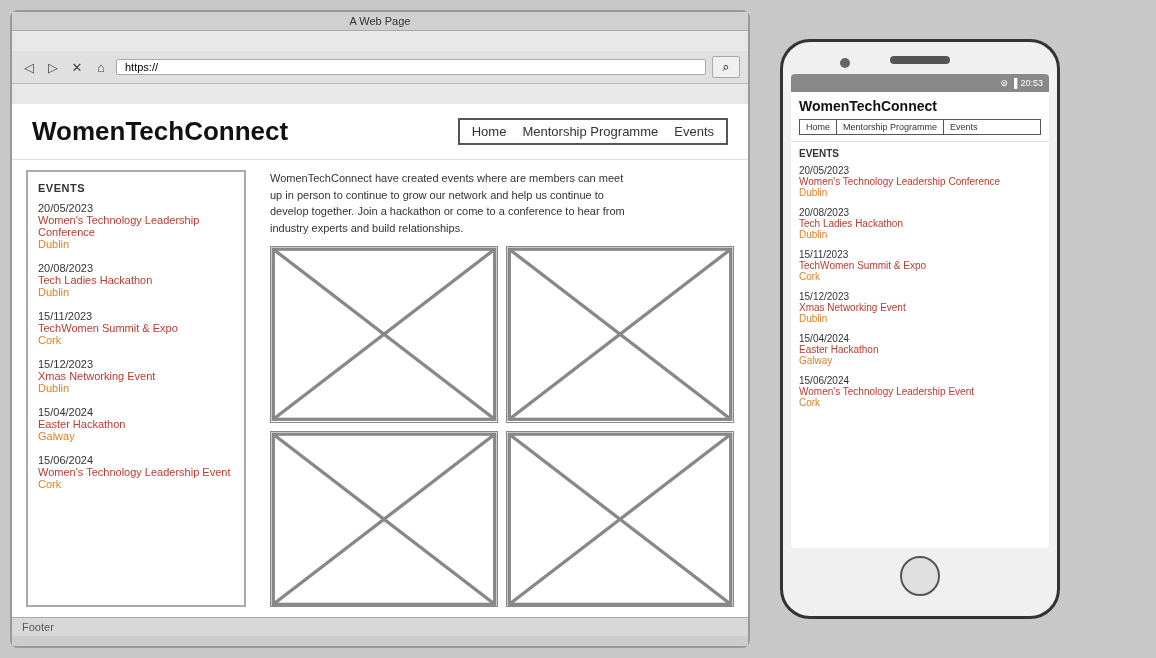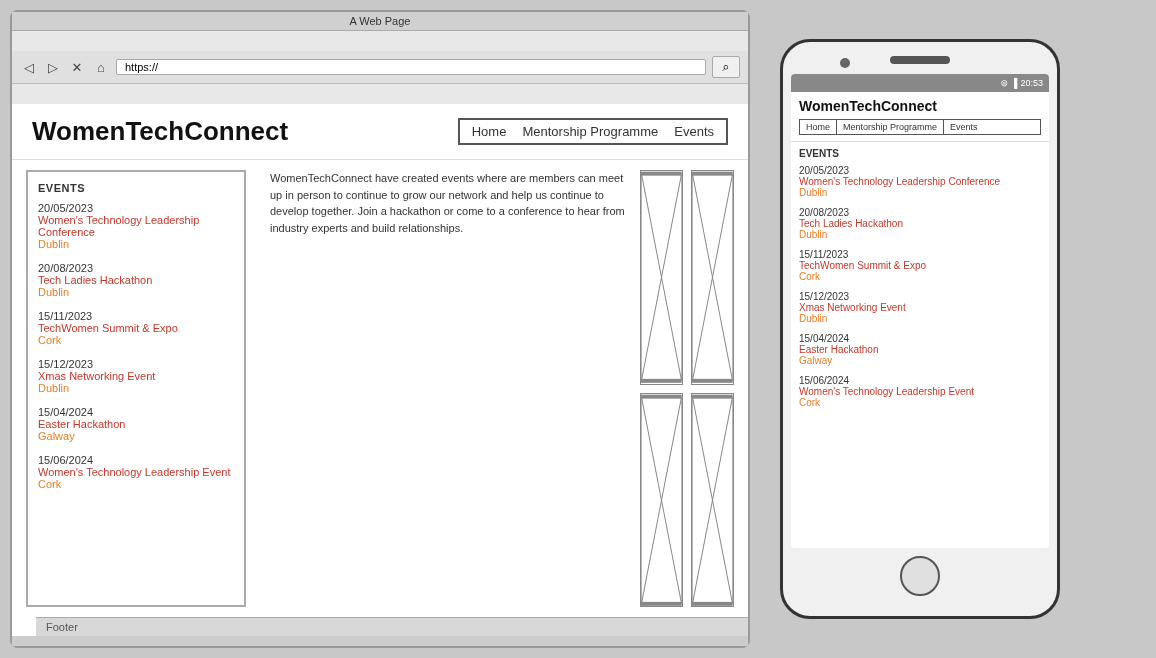--- a/index.html
+++ b/index.html
@@ -159,21 +159,21 @@
       font-size: 11px;
       color: #e67e22;
       display: block;
     }
 
     
     .main-content {
       flex: 1;
       padding: 10px 14px;
       display: flex;
-      flex-direction: row;
+      flex-direction: column;
       gap: 10px;
     }
 
     .intro-text {
       font-size: 11px;
       color: #333;
       line-height: 1.5;
       max-width: 360px;
     }
 
@@ -199,21 +199,20 @@
       top: 0; left: 0;
     }
 
     
     .browser-footer {
       background: #d8d8d8;
       border-top: 1px solid #aaa;
       padding: 3px 10px;
       font-size: 11px;
       color: #555;
-      margin-left: 24px;
     }
 
     .browser-scrollbar {
       height: 10px;
       background: #ccc;
       position: relative;
     }
 
     
     .phone-mockup {

